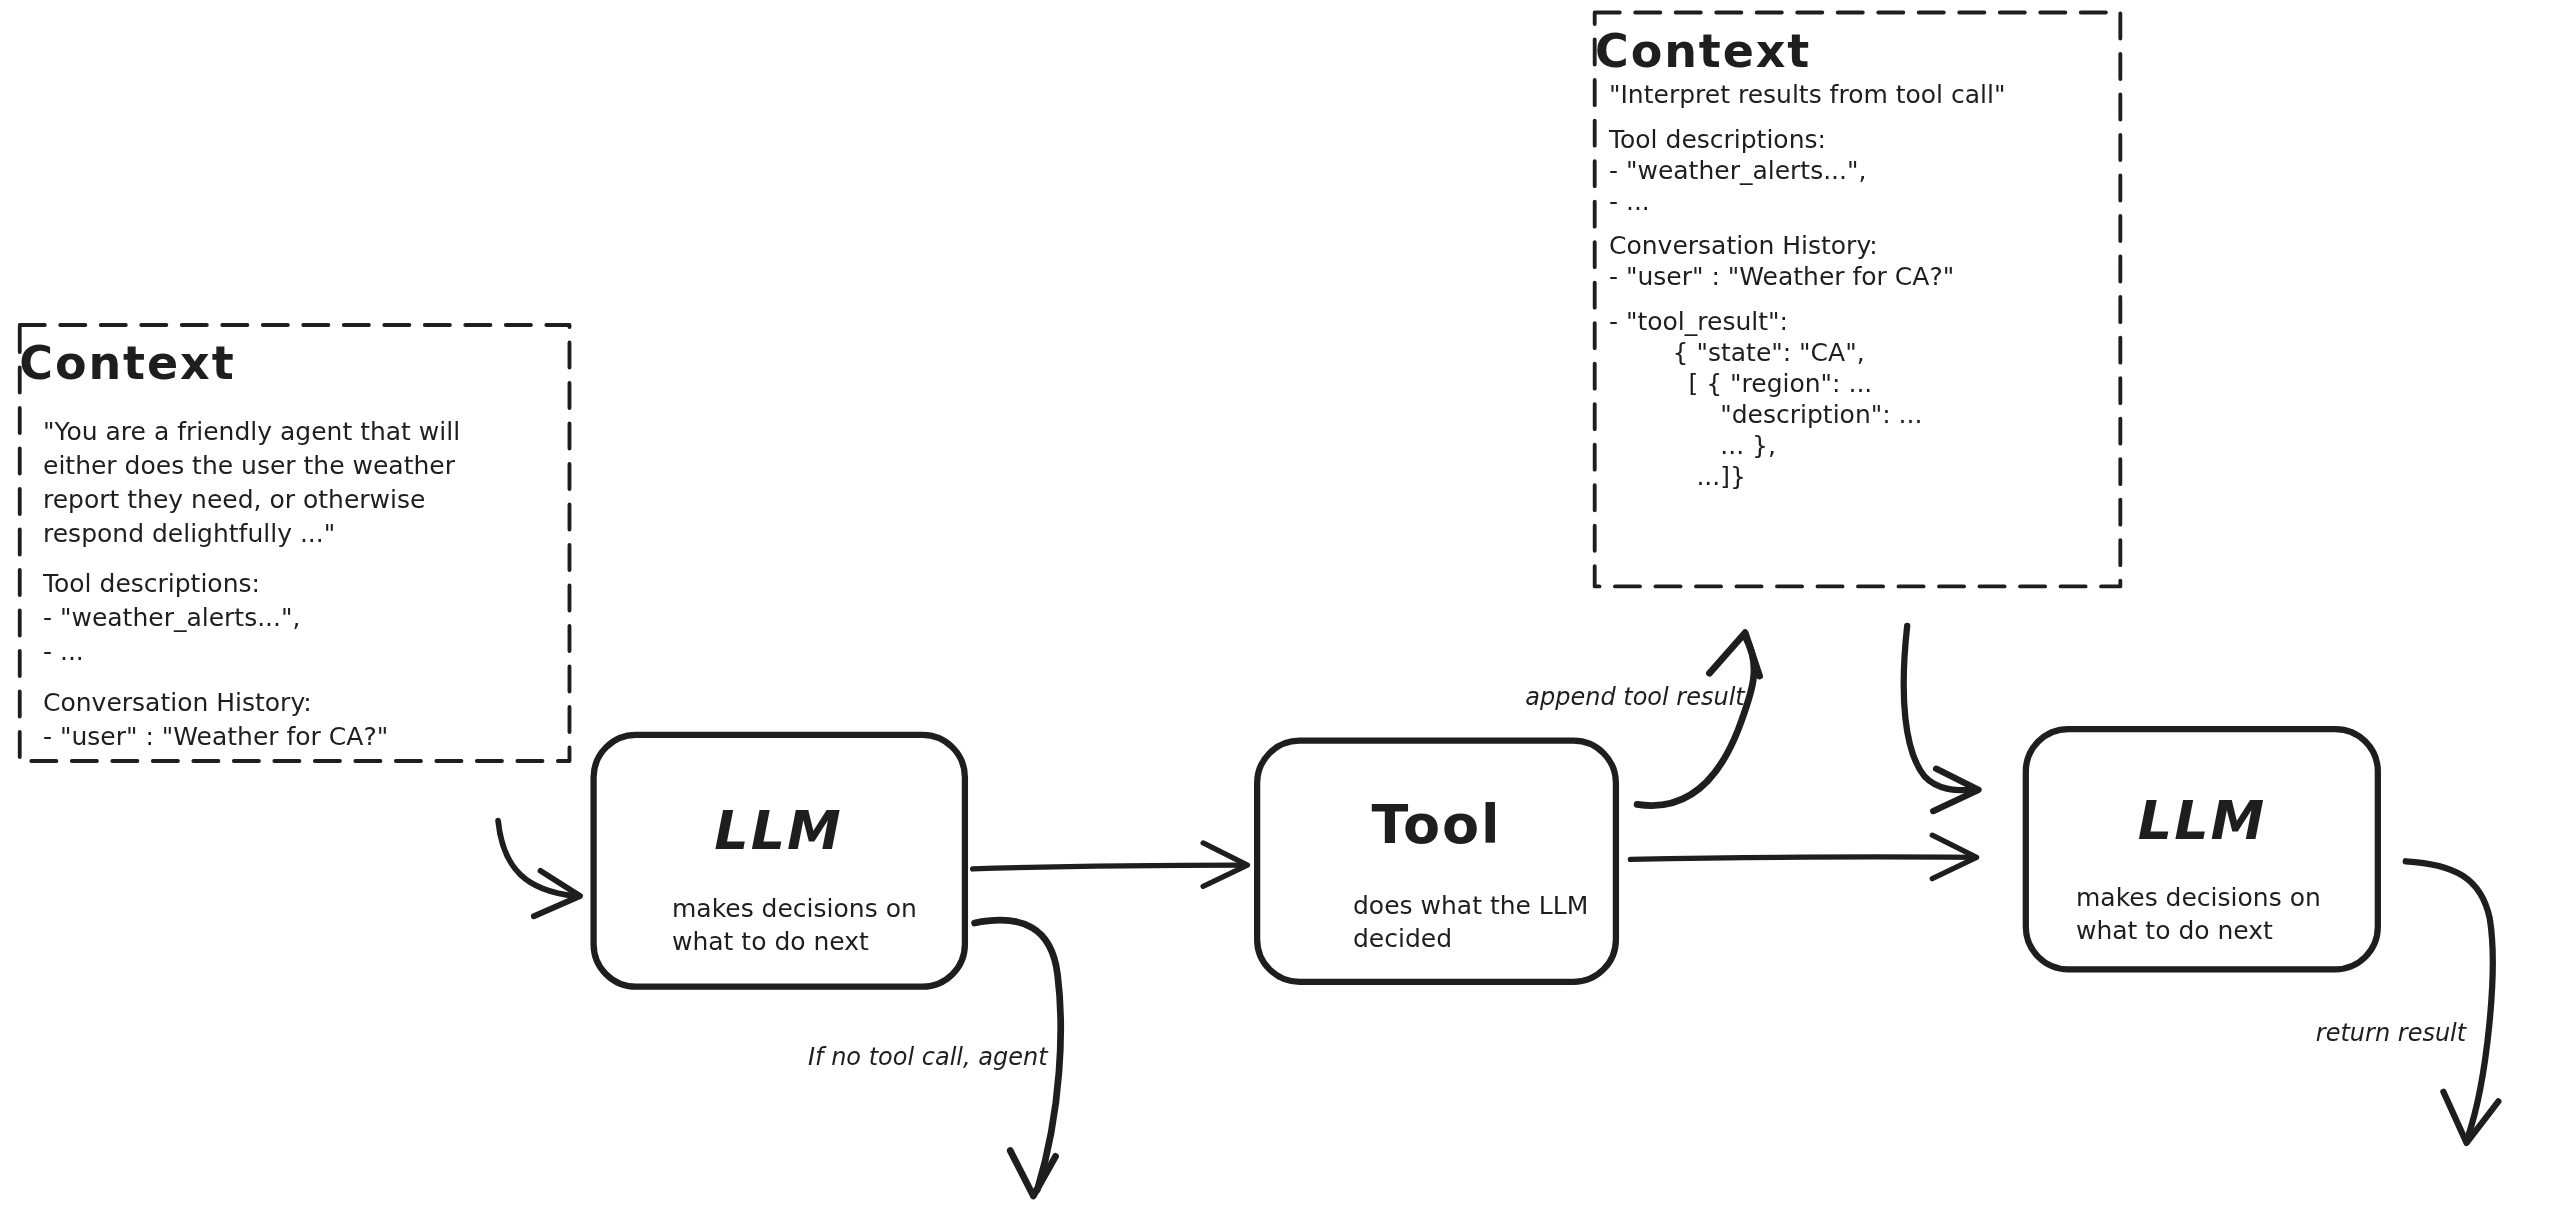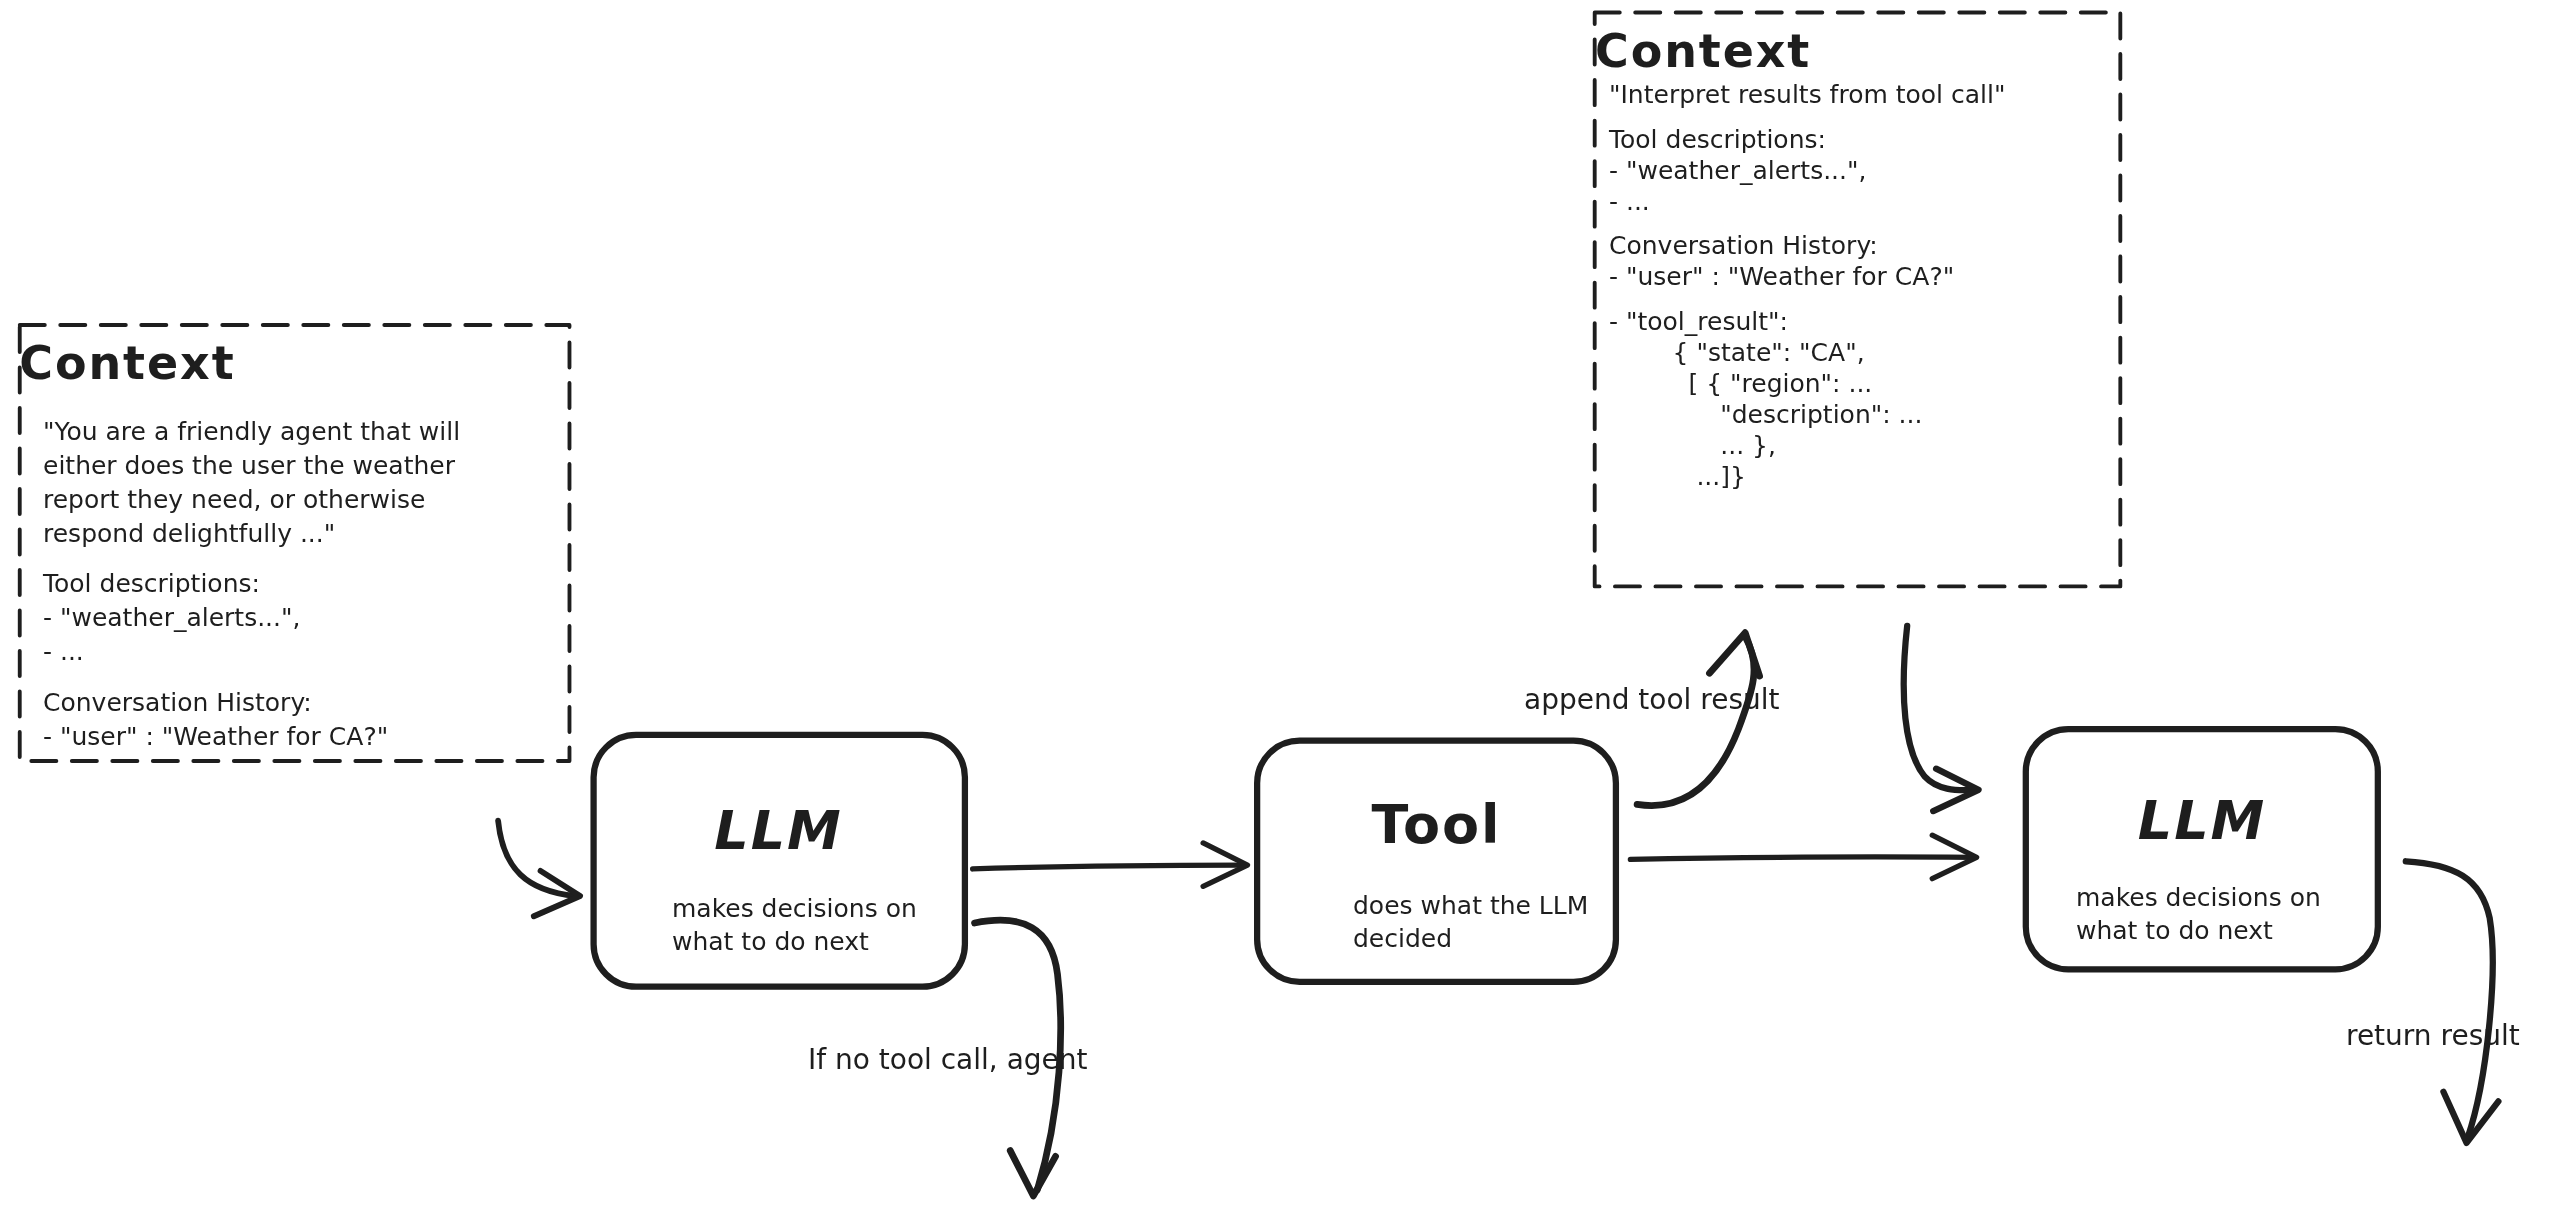--- a/index.html
+++ b/index.html
@@ -22,21 +22,21 @@
   .ctx-body.right .ctx-line.gap { height:13.5px; line-height:13.5px; }
 
   .node-title {
     position:absolute; font-size:54px; font-weight:bold;
     text-align:center; letter-spacing:1.9px;
   }
   .node-title.slant { font-style:italic; }
   .node-sub {
     position:absolute; font-size:25px; line-height:33px; white-space:pre-line;
   }
-  .edge-label { position:absolute; font-size:28px; text-align:center; white-space:nowrap; }
+  .edge-label { position:absolute; font-size:24px; text-align:center; white-space:nowrap;font-style:italic; }
 </style>
 </head>
 <body>
 
 <div class="canvas">
 
   <svg class="layer" viewBox="0 0 2670 1266">
 
     <rect class="stroke" x="20" y="337" width="570" height="452" stroke-width="4" stroke-dasharray="26 16"></rect>
     <rect class="stroke" x="1653" y="13" width="545" height="595" stroke-width="4" stroke-dasharray="26 16"></rect>
@@ -122,16 +122,16 @@
   <div class="node-title" style="left:1257px; top:793px; width:359px;">Tool</div>
   <div class="node-sub" style="left:1329px; top:889px;margin-left:24px;">does what the LLM
 decided</div>
 
   <div class="node-title slant" style="left:2026px; top:789px; width:352px;">LLM</div>
   <div class="node-sub" style="left:2076px; top:881px;">makes decisions on
 what to do next</div>
 
   <div class="edge-label" style="left:1524px; top:683px; width:222px;">append tool result</div>
   <div class="edge-label" style="left:808px; top:1043px; width:232px;">If no tool call, agent</div>
-  <div class="edge-label" style="left:2314px; top:1019px; width:154px;margin-left:32px;">return result</div>
+  <div class="edge-label" style="left:2314px; top:1019px; width:154px;">return result</div>
 
 </div>
 
 
 </body></html>

